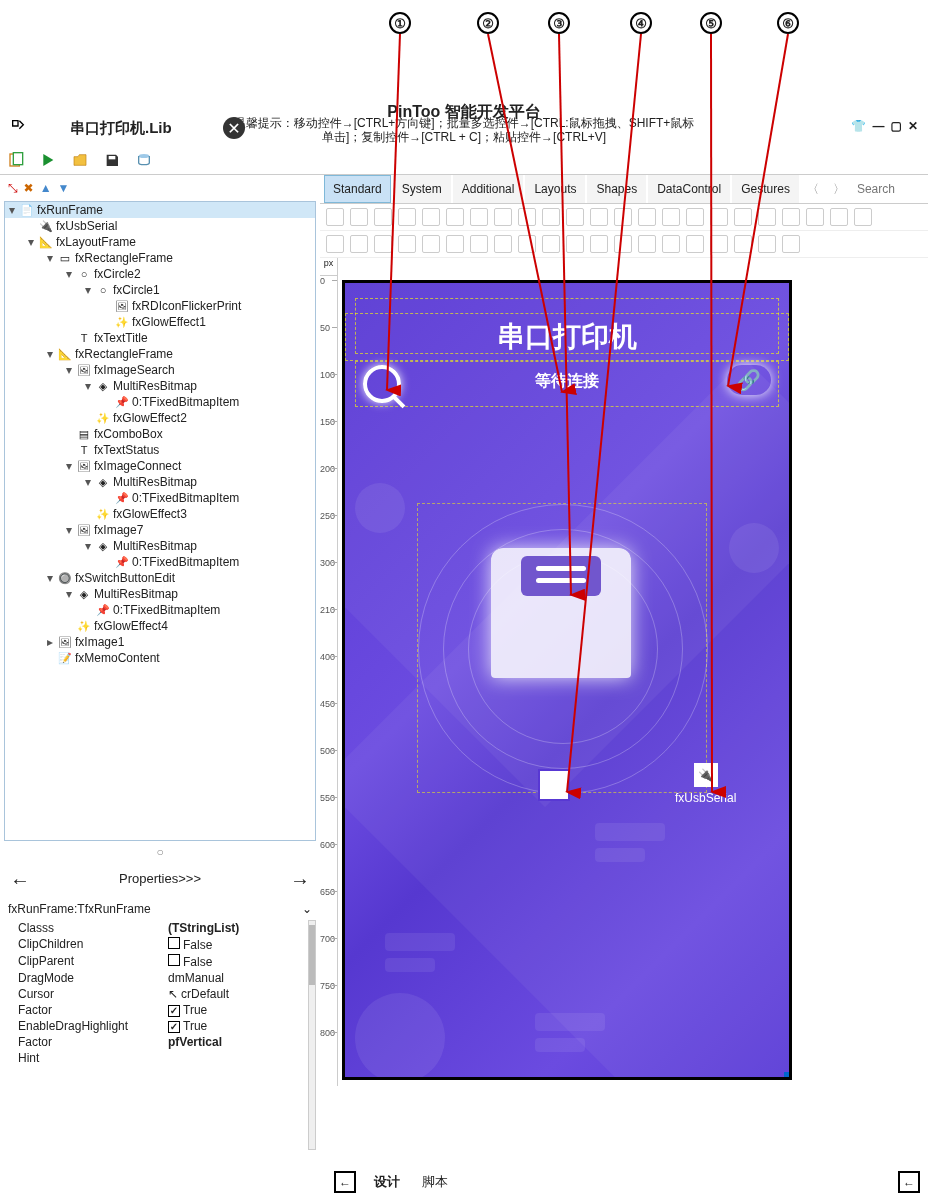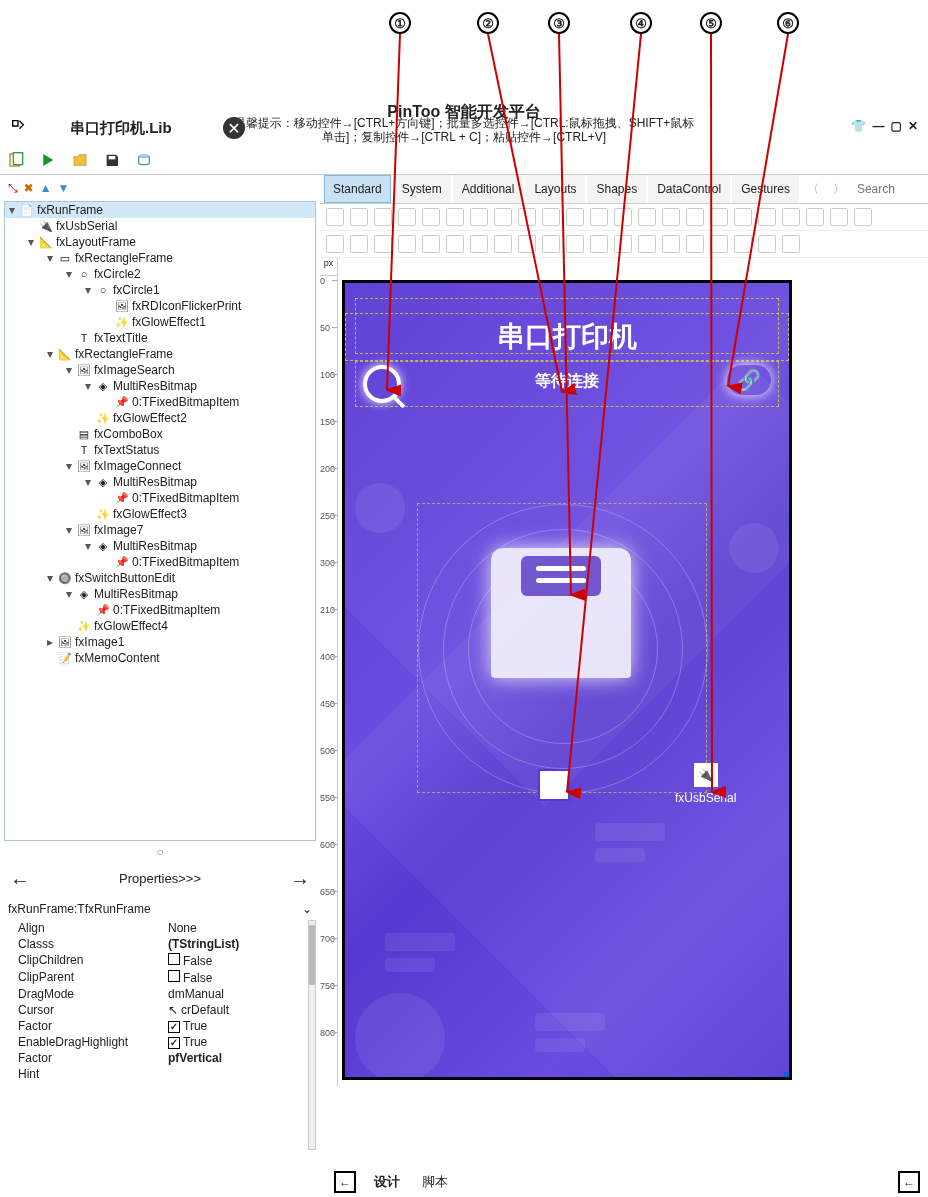--- a/index.html
+++ b/index.html
@@ -396,24 +396,20 @@
       <span style="font-size:20px">←</span>
       <span>Properties&gt;&gt;&gt;</span>
       <span style="font-size:20px">→</span>
     </div>
     <div class="obj-row">
       <span>fxRunFrame:TfxRunFrame</span>
       <span>⌄</span>
     </div>
     <div style="display:flex">
       <div class="prop-grid" id="props" style="flex:1">
-          <div class="prow">
-            <div class="pk">Align</div>
-            <div class="pv">None</div>
-          </div>
           <div class="prow">
             <div class="pk">Classs</div>
             <div class="pv" style="font-weight: bold;">(TStringList)</div>
           </div>
           <div class="prow">
             <div class="pk">ClipChildren</div>
             <div class="pv"><span style="border:1.5px solid #000;width:12px;height:12px;display:inline-flex;align-items:center;justify-content:center;margin-right:3px;font-size:10px;font-weight:bold"></span>False</div>
           </div>
           <div class="prow">
             <div class="pk">ClipParent</div>

